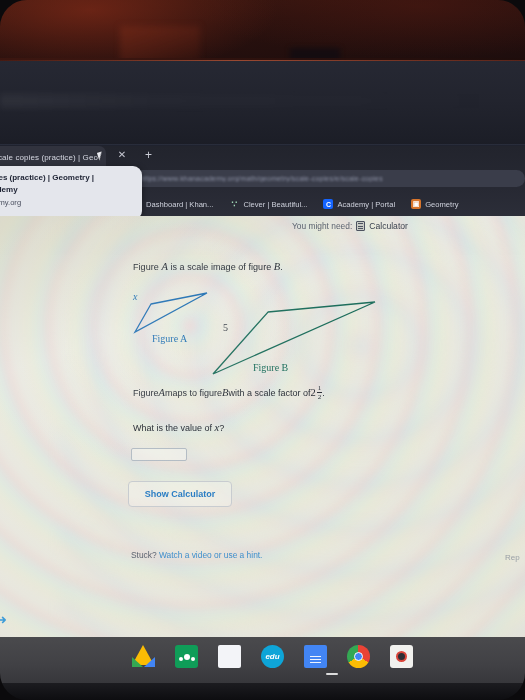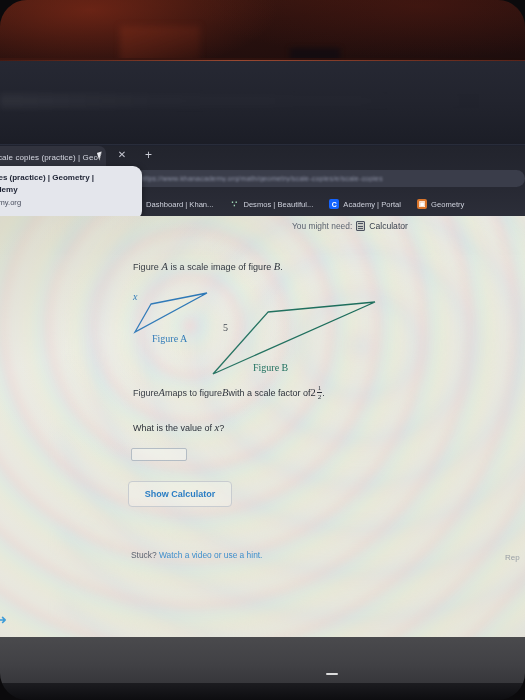--- a/index.html
+++ b/index.html
@@ -350,21 +350,21 @@
     <span class="url-text">https://www.khanacademy.org/math/geometry/scale-copies/e/scale-copies</span>
   </div>
 
   <div class="bookmarks">
     <div class="bm">
       <span class="favicon fav-khan">✦</span>
       <span class="bm-label">Dashboard | Khan...</span>
     </div>
     <div class="bm">
       <span class="favicon fav-desmos">∵</span>
-      <span class="bm-label">Desmos | Beautiful...</span>
+      <span class="bm-label">Clever | Beautiful...</span>
     </div>
     <div class="bm">
       <span class="favicon fav-clever">C</span>
       <span class="bm-label">Academy | Portal</span>
     </div>
     <div class="bm">
       <span class="favicon fav-classes">▣</span>
       <span class="bm-label">Geometry</span>
     </div>
   </div>
@@ -436,16 +436,40 @@
 
       <div class="report">Rep</div>
 
       <div class="left-blue-mark">➜</div>
     </div>
   </div>
 
   <div class="glare"></div>
 
   <div class="shelf"></div>
+  <div class="shelf-icons">
+    <span class="appicon ic-drive">
+        <i class="t"></i>
+        <i class="b1"></i>
+        <i class="b2"></i>
+      </span>
+    <span class="appicon ic-classroom">
+        <i class="fig"></i>
+      </span>
+    <span class="appicon ic-quizlet">
+        <i class="top"></i>
+        <i class="bot"></i>
+      </span>
+    <span class="appicon ic-edpuzzle">edu</span>
+    <span class="appicon ic-docs">
+        <i class="lines"></i>
+      </span>
+    <span class="appicon ic-chrome">
+        <i class="hub"></i>
+      </span>
+    <span class="appicon ic-settings">
+        <i class="g"></i>
+      </span>
+  </div>
   <div class="shelf-indicator"></div>
   <div class="desk-bottom"></div>
 
 </div>
 
 </body></html>

